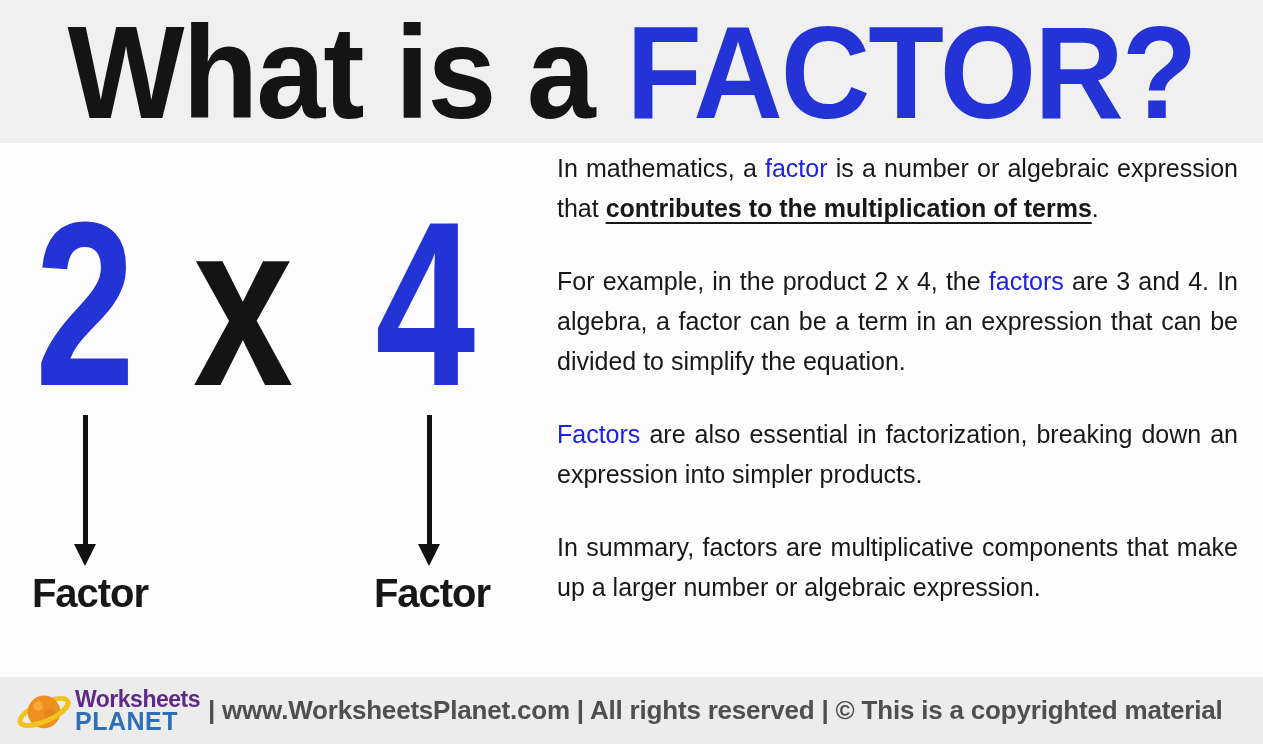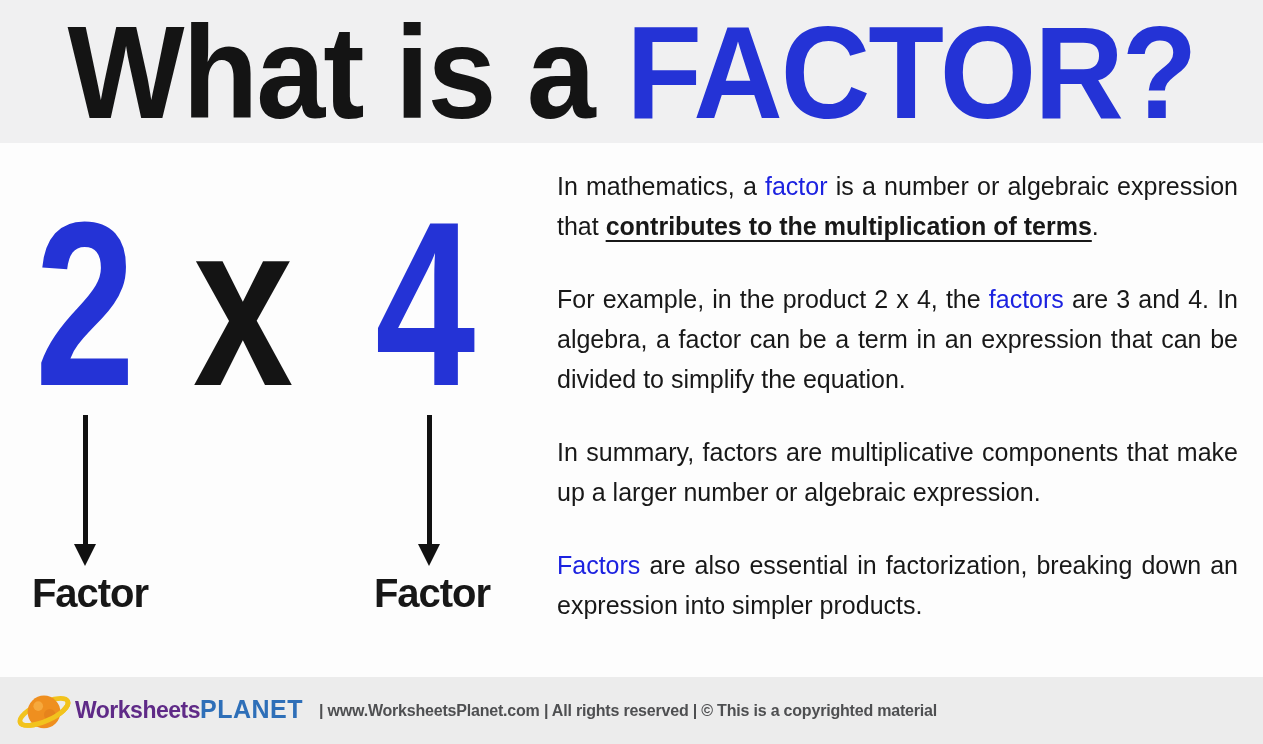--- a/index.html
+++ b/index.html
@@ -54,52 +54,52 @@
   .arrow-right{left:418px;top:272px;}
   .factor-label{
     position:absolute;top:428px;transform:translateX(-50%);
     font-size:40px;font-weight:900;letter-spacing:-1px;color:#171717;
     white-space:nowrap;
   }
   .factor-label-left{left:90px;}
   .factor-label-right{left:432px;}
   
   .right-col{
-    position:absolute;left:557px;top:23px;width:681px;
+    position:absolute;left:557px;top:5px;width:681px;
     font-size:25px;line-height:40px;color:#181818;
     text-align:justify;
   }
   .right-col p{margin:0 0 33px 0;}
   .seg-blue{color:var(--link-blue);}
   .seg-underline{
     text-decoration:underline;
     text-decoration-thickness:2px;
     text-underline-offset:5px;
     font-weight:bold;
   }
   
   .footer{
     position:absolute;left:0;top:677px;width:1263px;height:67px;
     background:var(--footer-bg);
     display:flex;align-items:center;
   }
   .logo{display:flex;align-items:center;margin-left:15px;}
   .logo svg{display:block;}
-  .logo-text{display:flex;flex-direction:row;margin-left:2px;}
+  .logo-text{display:flex;flex-direction:column;margin-left:2px;}
   .logo-line1{
     font-size:23px;font-weight:800;color:var(--logo-purple);
     letter-spacing:-0.5px;line-height:1;
   }
   .logo-line2{
     font-size:25px;font-weight:900;color:var(--logo-blue);
     letter-spacing:0.5px;line-height:1;margin-top:-2px;
   }
   .footer-credits{
-    margin-left:16px;
-    font-size:16px;font-weight:800;color:var(--footer-text);
+    margin-left:8px;
+    font-size:26px;font-weight:800;color:var(--footer-text);
     letter-spacing:-0.2px;white-space:nowrap;
   }
 </style>
 </head>
 <body>
 
 <div class="page">
 
   <div class="header">
     <div class="headline">
@@ -123,22 +123,22 @@
       <div class="stem"></div>
       <div class="head"></div>
     </div>
 
     <div class="factor-label factor-label-left">Factor</div>
     <div class="factor-label factor-label-right">Factor</div>
 
     <div class="right-col" id="paragraphs">
         <p><span>In mathematics, a </span><span class="seg-blue">factor</span><span> is a number or algebraic expression that </span><span class="seg-underline">contributes to the multiplication of terms</span><span>.</span></p>
         <p><span>For example, in the product 2 x 4, the </span><span class="seg-blue">factors</span><span> are 3 and 4. In algebra, a factor can be a term in an expression that can be divided to simplify the equation.</span></p>
+        <p><span class="seg-blue">Factors</span><span> are also essential in factorization, breaking down an expression into simpler products.</span></p>
         <p><span>In summary, factors are multiplicative components that make up a larger number or algebraic expression.</span></p>
-        <p><span class="seg-blue">Factors</span><span> are also essential in factorization, breaking down an expression into simpler products.</span></p>
       </div>
   </div>
 
   <div class="footer">
     <div class="logo">
       <span>
         <svg width="58" height="52" viewBox="0 0 60 54">
           <g transform="rotate(-24 30 28)">
             <ellipse cx="30" cy="28" rx="27" ry="9.5" fill="none" stroke="#f2c31d" stroke-width="5"></ellipse>
           </g>

